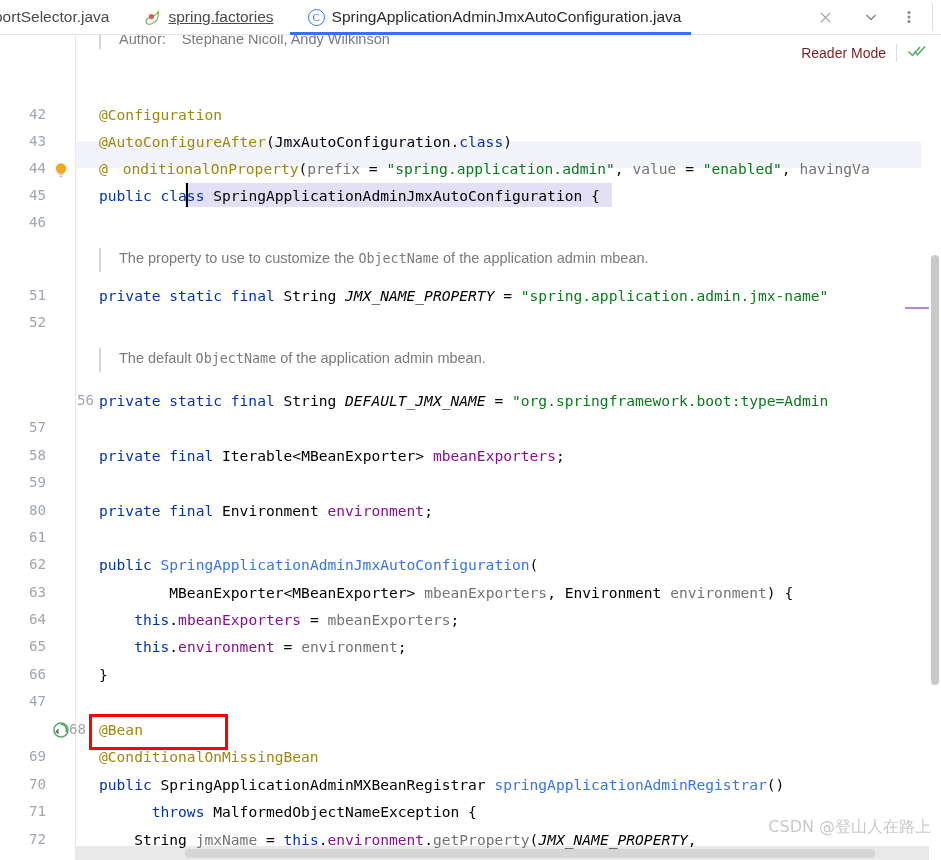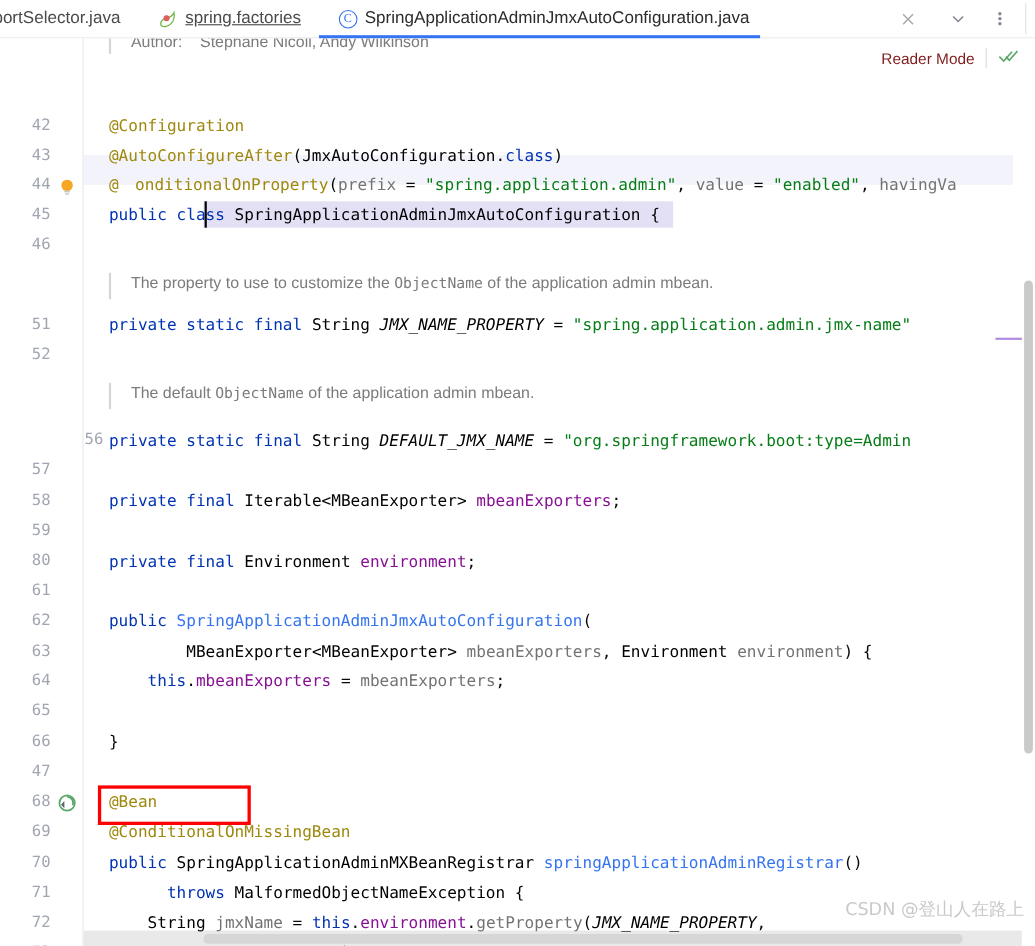--- a/index.html
+++ b/index.html
@@ -372,27 +372,28 @@
       <div class="lnum" style="top:521px;">62</div>
       <div class="code" style="top:521px;"><span class="kw">public</span> <span class="ctor">SpringApplicationAdminJmxAutoConfiguration</span>(</div>
 
       <div class="lnum" style="top:549px;">63</div>
       <div class="code" style="top:549px;">        <span class="cls">MBeanExporter</span>&lt;<span class="cls">MBeanExporter</span>&gt; <span class="idn">mbeanExporters</span>, <span class="cls">Environment</span> <span class="idn">environment</span>) {</div>
 
       <div class="lnum" style="top:576px;">64</div>
       <div class="code" style="top:576px;">    <span class="kw">this</span>.<span class="fld">mbeanExporters</span> = <span class="idn">mbeanExporters</span>;</div>
 
       <div class="lnum" style="top:603px;">65</div>
+      <div class="code" style="top:603px;">    <span class="kw">this</span>.<span class="fld">environment</span> = <span class="idn">environment</span>;</div>
 
       <div class="lnum" style="top:631px;">66</div>
       <div class="code" style="top:631px;">}</div>
 
       <div class="lnum" style="top:658px;">47</div>
 
-      <div class="lnum" style="top:686px;">68</div>
+      <div class="lnum" style="top:686px;margin-left:40px;">68</div>
       <div class="gmark" style="top:686px;">
         <svg width="18" height="18" viewBox="0 0 18 18">
           <circle cx="9" cy="9" r="7" fill="none" stroke="#59a869" stroke-width="1.6"></circle>
           <path d="M9 3.2 A5.8 5.8 0 0 1 14.2 11" fill="none" stroke="#59a869" stroke-width="1.6"></path>
           <path d="M3.5 10.5 L6.5 7.2 L6.5 13.8 Z" fill="#5a6570"></path>
         </svg>
       </div>
       <div class="code" style="top:686px;"><span class="ann">@Bean</span></div>
 
       <div class="lnum" style="top:713px;">69</div>

